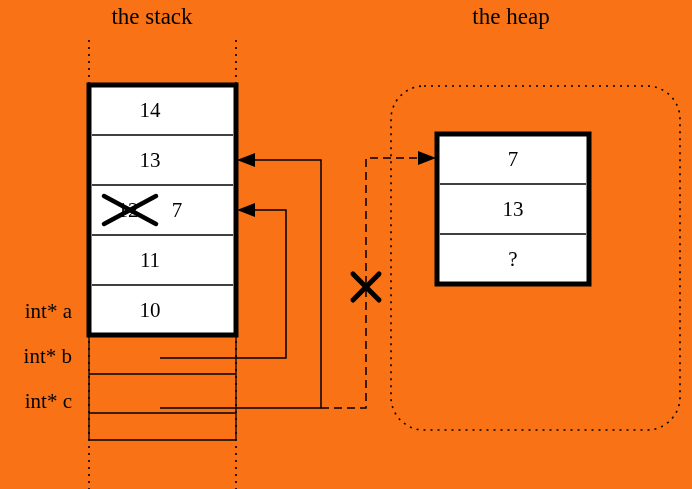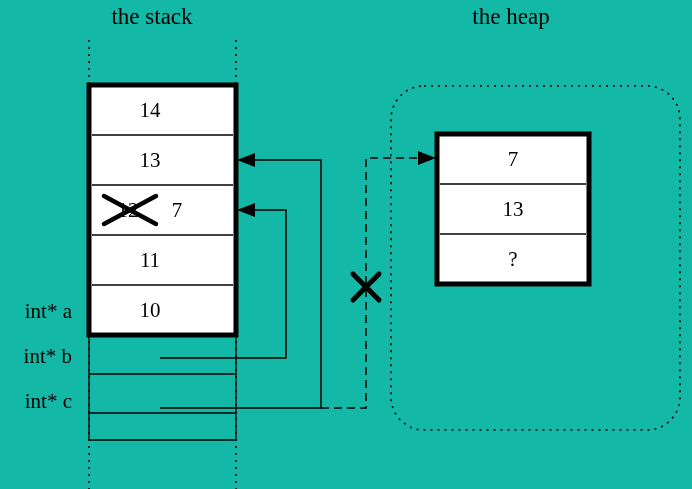--- a/index.html
+++ b/index.html
@@ -4,21 +4,21 @@
 <style>
   html, body {
     margin: 0;
     padding: 0;
     background: #ffffff;
   }
   .canvas {
     width: 692px;
     height: 489px;
     position: relative;
-    background: #14b8a6;
+    background: #f97316;
     overflow: hidden;
   }
   svg { display: block; }
   text {
     font-family: "Liberation Serif", "DejaVu Serif", serif;
     fill: #000000;
   }
   .title { font-size: 23px; }
   .cell { font-size: 21px; }
   .ptr-label { font-size: 21px; }

